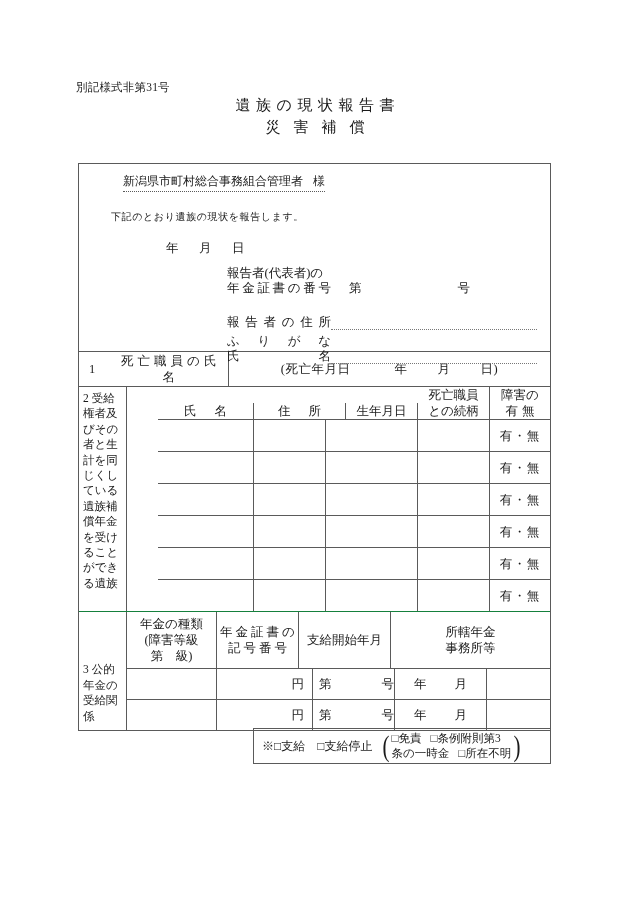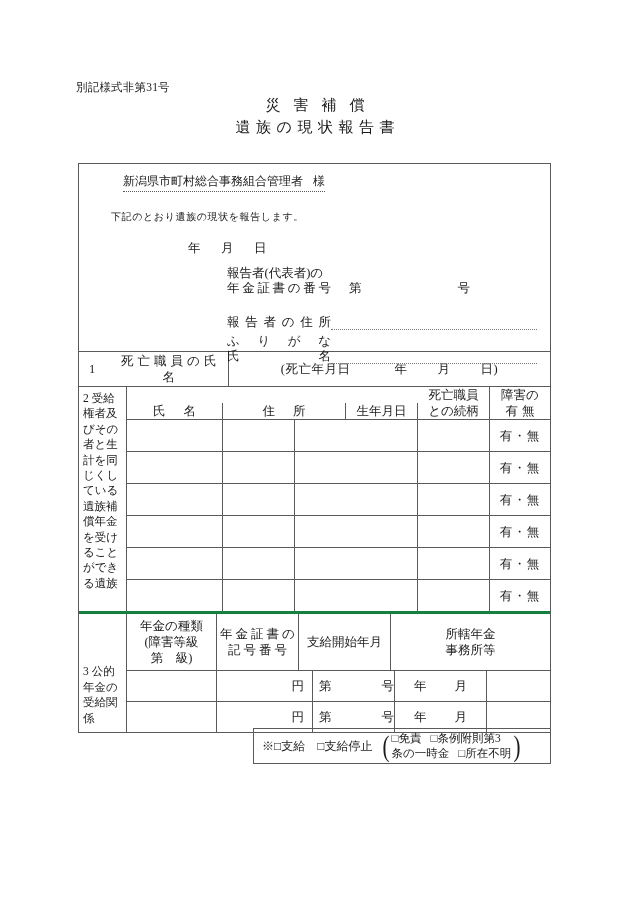--- a/index.html
+++ b/index.html
@@ -77,21 +77,21 @@
   .intro {
     position: absolute;
     left: 32px;
     top: 46px;
     font-size: 10px;
     letter-spacing: 0.6px;
     white-space: nowrap;
   }
   .date-line {
     position: absolute;
-    left: 109px;
+    left: 87px;
     top: 76px;
     font-size: 12.5px;
     letter-spacing: 0.4px;
     white-space: nowrap;
   }
   .date-line span { display: inline-block; }
   .date-line .g { width: 33px; }
 
   .reporter {
     position: absolute;
@@ -149,21 +149,21 @@
 
   
   .sec1 { height: 34px; }
   .sec1 .c-label { width: 150px; letter-spacing: 4px; padding-left: 10px; }
   .sec1 .c-body { flex: 1 1 auto; }
   .sec1 .c-body .inner { white-space: nowrap; letter-spacing: 0.5px; }
   .sec1 .c-body .inner .g1 { display: inline-block; width: 44px; }
   .sec1 .c-body .inner .g2 { display: inline-block; width: 30px; }
 
   
-  .sec2-wrap { display: flex; border-bottom: 3px solid #15803d; }
+  .sec2-wrap { display: flex; border-bottom: 1px solid #15803d; gap: 31px; }
   .vert-label {
     width: 48px;
     flex: 0 0 48px;
     box-sizing: border-box;
     border-right: 1px solid #5a5a5a;
     font-size: 11.5px;
     line-height: 15.4px;
     padding: 4px 0 0 4px;
     letter-spacing: 0px;
   }
@@ -253,22 +253,22 @@
   .paren-lines .gap { display: inline-block; width: 9px; }
 </style>
 </head>
 <body>
 
 <div class="page">
 
   <div class="form-no">別記様式非第31号</div>
 
   <div class="title-block">
+    <div class="title-line l2">遺族の現状報告書</div>
     <div class="title-line l1">災害補償</div>
-    <div class="title-line l2">遺族の現状報告書</div>
   </div>
 
   <div class="frame">
 
     <div class="top-area">
 
       <div class="addressee">
         <span>新潟県市町村総合事務組合管理者</span><span class="hon">様</span>
       </div>
 

